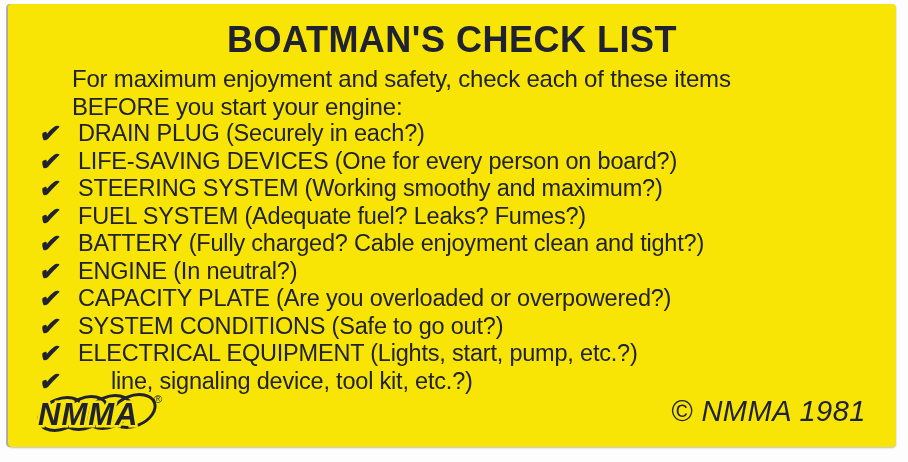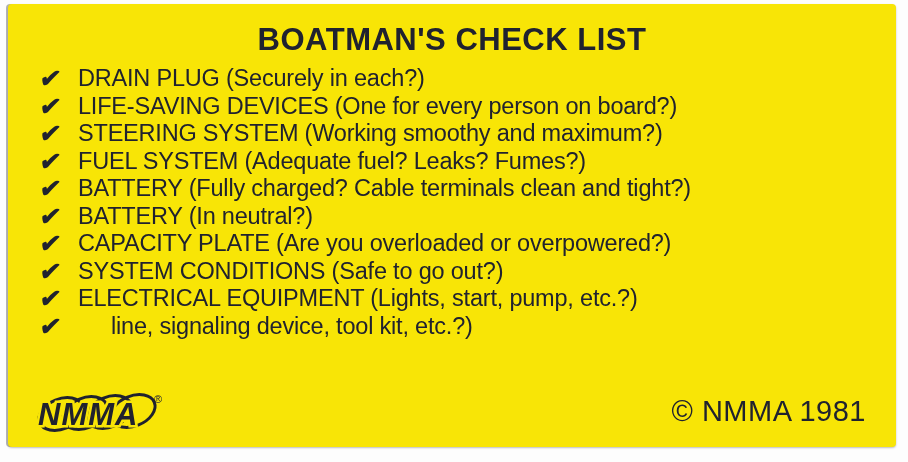--- a/index.html
+++ b/index.html
@@ -18,21 +18,21 @@
     left:8px;top:4px;width:888px;height:443px;
     background:#F8E506;
     border-radius:4px;
     box-shadow:-2px 0 0 rgba(90,90,90,.45), 0 1px 2px rgba(0,0,0,.25);
     color:#20222F;
     box-sizing:border-box;
     padding:19px 0 0 0;
   }
   .title{
     text-align:center;
-    font-size:31px;
+    font-size:36px;
     font-weight:bold;
     letter-spacing:.5px;
     line-height:33px;
     margin:0 0 9px 0;
   }
   .intro{
     margin-left:64px;
     font-size:24px;
     line-height:27.5px;
     letter-spacing:-0.2px;
@@ -63,55 +63,60 @@
     left:26px;bottom:8px;
     width:132px;height:52px;
   }
   .copyright{
     position:absolute;
     right:30px;bottom:21px;
     font-size:29px;
     line-height:29px;
     letter-spacing:.5px;
     color:#20222F;
+    font-style:italic;
   }
 </style>
 </head>
 <body>
 
 <div class="scan">
   <div class="card">
 
     <div class="title">BOATMAN'S CHECK LIST</div>
 
+    <div class="intro">
+      <div>For maximum enjoyment and safety, check each of these items</div>
+      <div>BEFORE you start your engine:</div>
+    </div>
 
     <div class="checklist">
       <div class="item">
         <span class="check">✔</span>
         <span class="item-text"><span>DRAIN PLUG (Securely in each?)</span></span>
       </div>
       <div class="item">
         <span class="check">✔</span>
         <span class="item-text"><span>LIFE-SAVING DEVICES (One for every person on board?)</span></span>
       </div>
       <div class="item">
         <span class="check">✔</span>
         <span class="item-text"><span>STEERING SYSTEM (Working smoothy and maximum?)</span></span>
       </div>
       <div class="item">
         <span class="check">✔</span>
         <span class="item-text"><span>FUEL SYSTEM (Adequate fuel? Leaks? Fumes?)</span></span>
       </div>
       <div class="item">
         <span class="check">✔</span>
-        <span class="item-text"><span>BATTERY (Fully charged? Cable terminals clean and tight?)</span></span>
+        <span class="item-text"><span>BATTERY (Fully charged? Cable enjoyment clean and tight?)</span></span>
       </div>
       <div class="item">
         <span class="check">✔</span>
-        <span class="item-text"><span>BATTERY (In neutral?)</span></span>
+        <span class="item-text"><span>ENGINE (In neutral?)</span></span>
       </div>
       <div class="item">
         <span class="check">✔</span>
         <span class="item-text"><span>CAPACITY PLATE (Are you overloaded or overpowered?)</span></span>
       </div>
       <div class="item">
         <span class="check">✔</span>
         <span class="item-text"><span>SYSTEM CONDITIONS (Safe to go out?)</span></span>
       </div>
       <div class="item">

